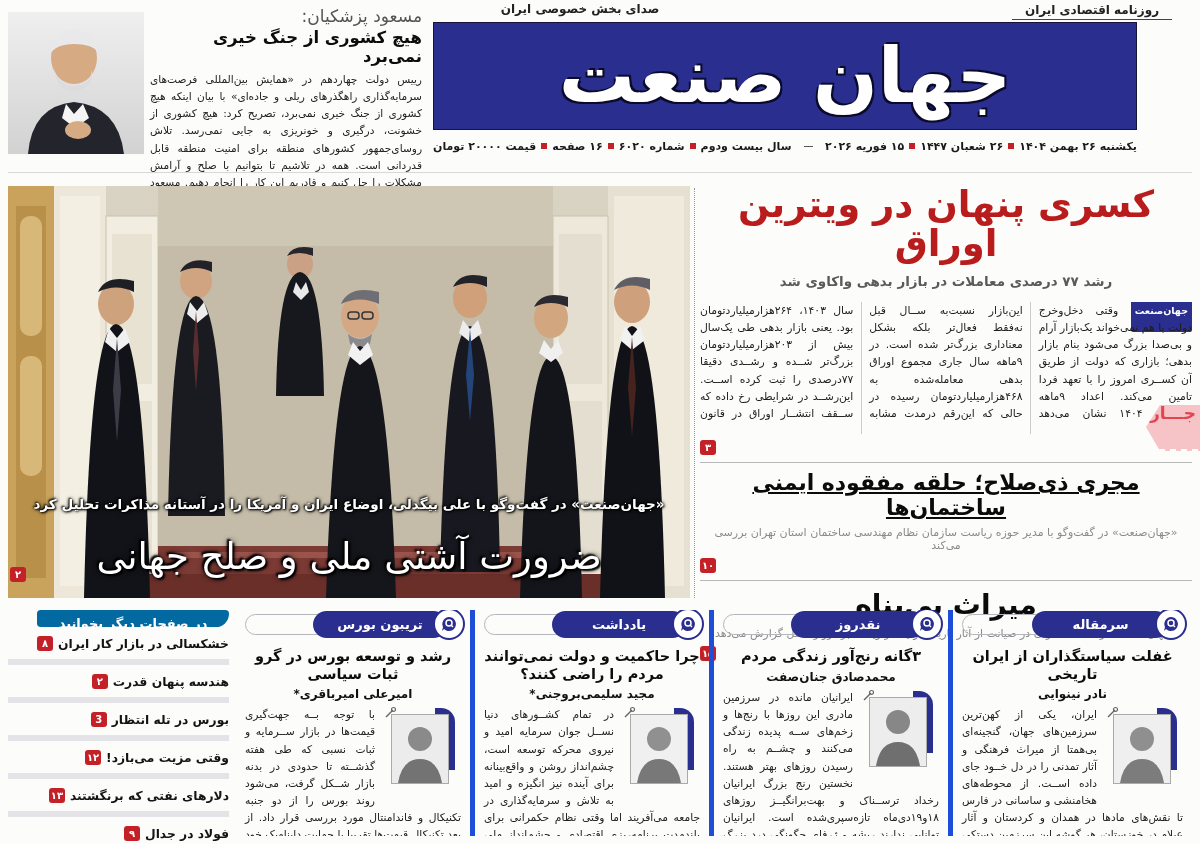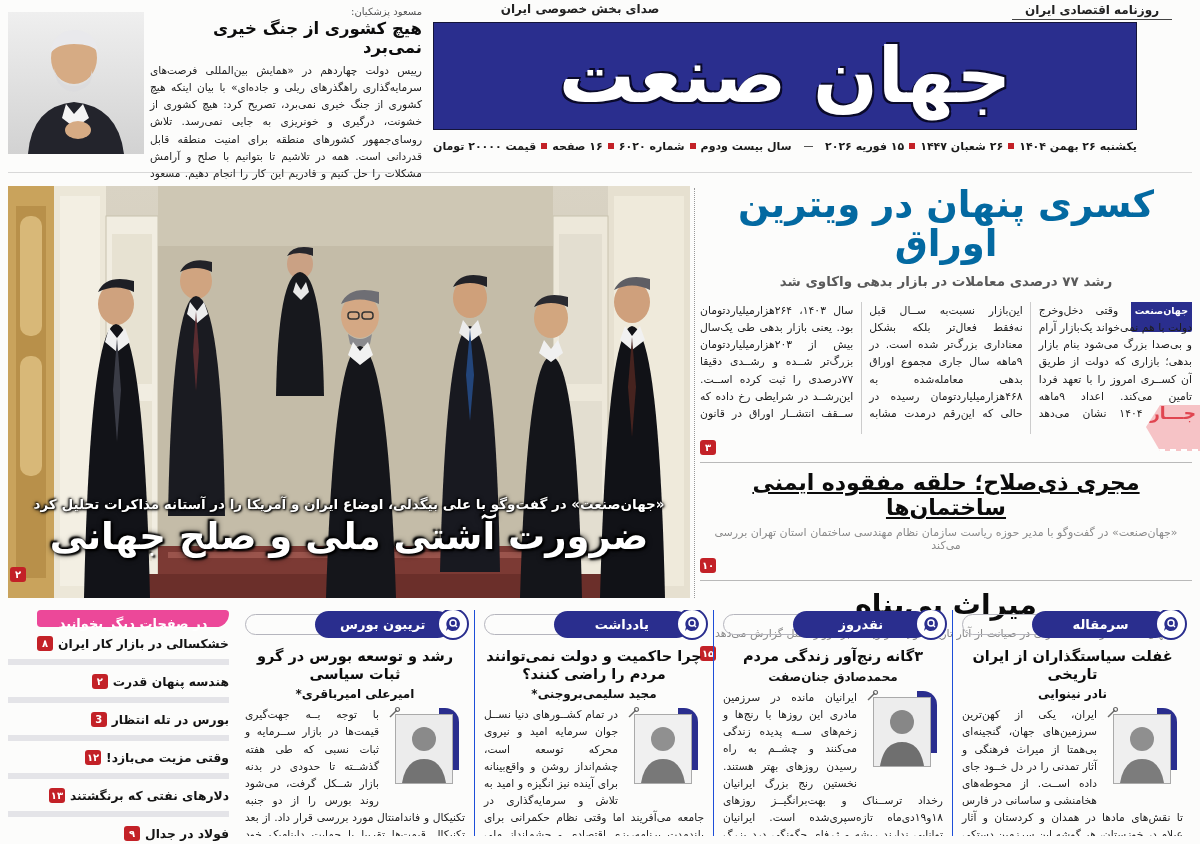--- a/index.html
+++ b/index.html
@@ -21,30 +21,30 @@
                   text-shadow:2px 2px 0 #0a0a2a, -2px 2px 0 #0a0a2a, 2px -2px 0 #0a0a2a; letter-spacing:2px; }
   .dateline { top:140px; left:433px; width:704px; display:flex; align-items:center; font-size:11px; font-weight:bold; color:#1a1a1a; }
   .dateline .rule { flex:1; border-top:1px solid #555; margin:0 12px; height:0; }
   .dl-seg { white-space:nowrap; }
   .sq { display:inline-block; width:6px; height:6px; background:#c32127; margin:0 5px 1px 5px; vertical-align:middle; }
   .header-rule { top:172px; left:8px; width:1184px; border-top:1px solid #d8d8d8; }
 
   
   .pz-photo { top:12px; left:8px; width:136px; height:142px; }
   .pz-text { top:6px; left:150px; width:272px; }
-  .pz-kicker { font-size:10px; color:#555; text-align:right; margin-bottom:2px; }
+  .pz-kicker { font-size:17px; color:#555; text-align:right; margin-bottom:2px; }
   .pz-title { font-size:16.5px; font-weight:900; text-align:right; margin-bottom:5px; color:#0c0c0c; }
   .pz-body { font-size:10.6px; line-height:1.62; text-align:justify; color:#222; }
   .badge { display:inline-block; background:#c32127; color:#fff; font-size:10px; font-weight:bold;
            width:16px; height:15px; line-height:15px; text-align:center; border-radius:3px; }
   .pz-badge { position:absolute; left:0; bottom:-16px; }
 
   
   .right-col { top:186px; left:700px; width:492px; }
-  .lead-headline { font-size:37px; font-weight:900; text-align:center; line-height:1.05; color:#0369a1; }
+  .lead-headline { font-size:37px; font-weight:900; text-align:center; line-height:1.05; color:#b91c1c; }
   .lead-subtitle { font-size:13.5px; color:#5a5a5a; text-align:center; margin-top:9px; font-weight:bold; }
   .lead-body { margin-top:13px; column-count:3; column-gap:16px; column-rule:1px solid #ccc;
                font-size:10.8px; line-height:1.6; text-align:justify; color:#1d1d1d; height:132px; overflow:hidden; }
   .brand-chip { background:#2a2e8e; color:#fff; font-size:9.5px; font-weight:bold; padding:16px 4px; border-radius:2px; }
   .badge-row { text-align:left; margin-top:2px; }
   .hr { border-top:1px solid #b9b9b9; margin:7px 0; }
   .story2-title { font-size:22px; font-weight:900; text-align:center; color:#0b0b0b; margin-top:4px;text-decoration:underline; }
   .story-sub { font-size:11px; color:#8a8a8a; text-align:center; margin-top:6px; }
   .story3-title { font-size:28px; font-weight:900; text-align:center; color:#0b0b0b; margin-top:6px; }
   .v-dotted { top:188px; left:694px; height:410px; border-left:1px dotted #999; }
@@ -54,39 +54,39 @@
              clip-path:polygon(0 50%, 26% 4%, 100% 4%, 100% 100%, 26% 100%);
              display:flex; justify-content:center; }
   .jar-tag span { color:#e04550; font-weight:900; font-size:17px; border-bottom:2px dashed #fff; padding:0 2px 2px 2px; }
 
   
   .photo-wrap { top:186px; left:8px; width:682px; height:412px; overflow:hidden; background:#1d4ed8; }
   .photo-wrap svg { display:block; }
   .cap { position:absolute; width:100%; text-align:center; color:#fff; }
   .cap-kicker { bottom:86px; font-size:13.5px; font-weight:bold;
         text-shadow:0 0 4px #000, 1px 1px 2px #000, -1px -1px 2px #000; }
-  .cap-title { bottom:40px; font-size:37px; font-weight:700;
+  .cap-title { bottom:20px; font-size:37px; font-weight:400;
         text-shadow:0 0 6px #000, 2px 2px 2px #000, -2px -2px 2px #000; }
   .photo-badge { position:absolute; left:2px; bottom:16px; }
 
   
   .sidebar { top:610px; left:8px; width:221px; }
-  .sidebar-header { background:#ec4899; color:#fff; font-size:13px; font-weight:900; text-align:center;
+  .sidebar-header { background:#0369a1; color:#fff; font-size:13px; font-weight:900; text-align:center;
                     height:17px; line-height:27px; border-radius:4px 4px 14px 4px;margin-left:29px; }
   .sb-row { display:flex; align-items:center; justify-content:flex-start; height:21px; margin-top:6px; }
   .sb-row .t { font-size:12.3px; font-weight:bold; color:#141414; white-space:nowrap; }
   .sb-row .badge { margin-right:5px; }
   .sb-stripe { height:6px; background:#e4e4e8; margin-top:5px; }
 
   .cols { top:610px; left:236px; width:956px; height:226px; display:flex; overflow:hidden; }
   .col { width:239px; padding:0 9px; overflow:hidden; }
   .col + .col { border-left:0; border-right:1px solid #c9c9c9; }
   .col:first-child { border-right:1px solid #c9c9c9; }
   .col:first-child { border-right:none; }
-  .col:not(:first-child) { border-right:1px solid #1d4ed8; }
+  .col:not(:first-child) { border-right:5px solid #1d4ed8; }
 
   .pill { position:relative; height:30px; }
   .pill .outline { position:absolute; top:4px; right:0; left:0; height:21px; border:1px solid #b5b5bd; border-radius:12px; }
   .pill .navy { position:absolute; top:1px; right:14px; width:62%; height:27px; background:#2a2e8e; border-radius:14px;
                 color:#fff; font-size:13px; font-weight:bold; display:flex; align-items:center; justify-content:center; }
   .pill .circ { position:absolute; top:-2px; right:-4px; width:32px; height:32px; background:#fff; border:2px solid #2a2e8e;
                 border-radius:50%; display:flex; align-items:center; justify-content:center; z-index:2; }
   .col-title { font-size:14.5px; font-weight:900; text-align:center; color:#0d0d0d; margin-top:7px; line-height:1.25; min-height:19px; }
   .col-author { font-size:12px; font-weight:bold; text-align:center; margin-top:4px; color:#111; }
   .col-body { margin-top:5px; font-size:10.7px; line-height:1.6; text-align:justify; color:#222; }

